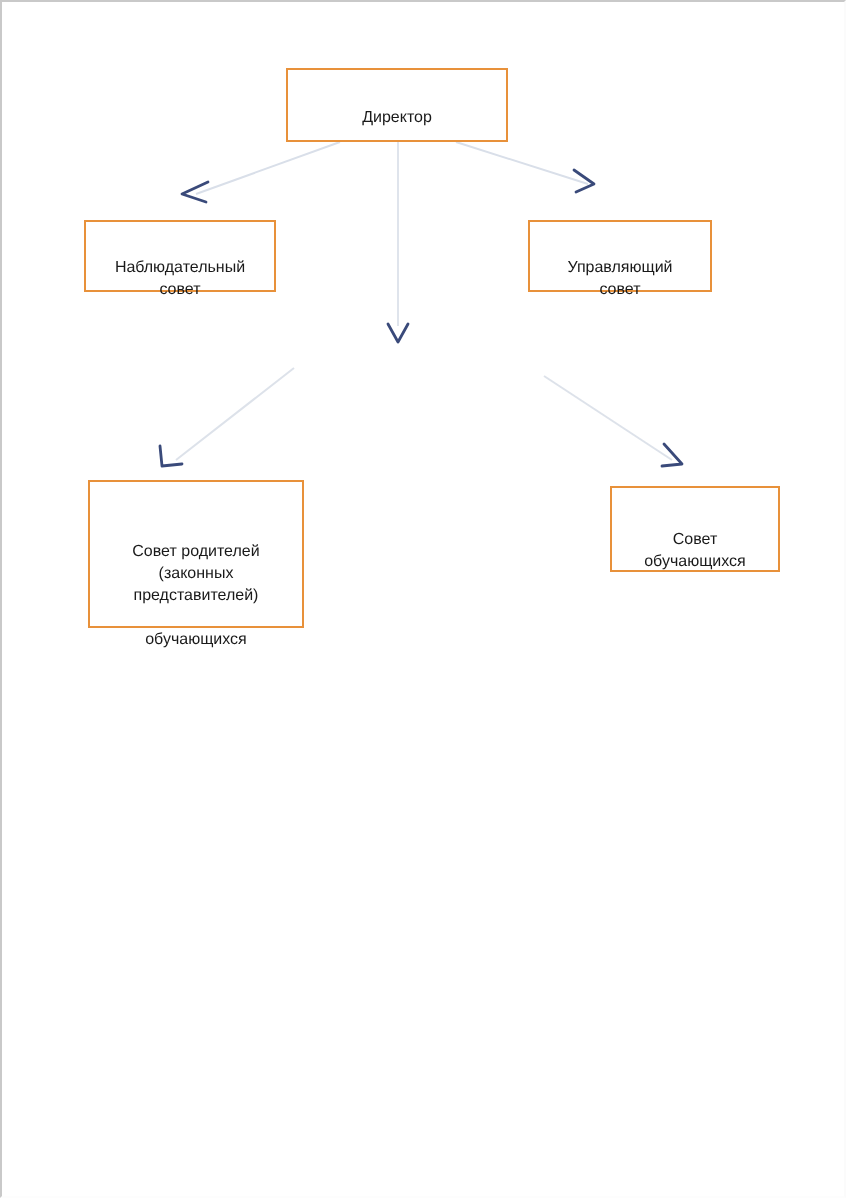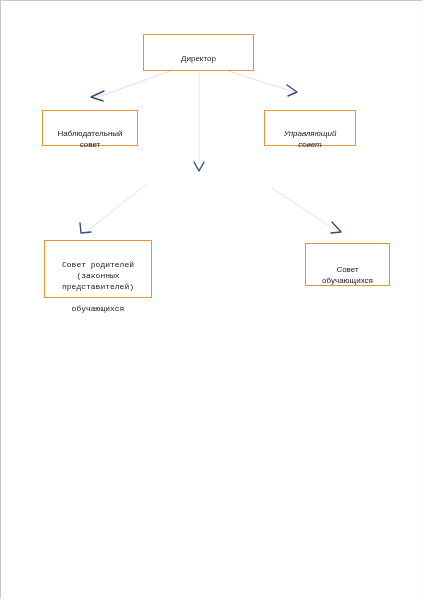--- a/index.html
+++ b/index.html
@@ -46,23 +46,23 @@
     text-align: center;
     padding-top: 6px;
     white-space: pre-line;
   }
   .node .label {
     display: block;
     white-space: pre-line;
   }
   .node-director      { left: 143px; top: 34px;  width: 111px; height: 37px; padding-top: 7px; text-align: center; }
   .node-supervisory   { left: 42px;  top: 110px; width: 96px;  height: 36px; padding-top: 6px; }
-  .node-governing     { left: 264px; top: 110px; width: 92px;  height: 36px; padding-top: 6px; font-style: italic; }
+  .node-governing     { left: 264px; top: 110px; width: 92px;  height: 36px; padding-top: 6px; }
   .node-pedagogical   { left: 147px; top: 174px; width: 124px; height: 49px; padding-top: 7px; }
-  .node-parents       { left: 44px;  top: 240px; width: 108px; height: 58px; padding-top: 7px; font-family: Liberation Mono, monospace; }
+  .node-parents       { left: 44px;  top: 240px; width: 108px; height: 74px; padding-top: 18px; }
   .node-students      { left: 305px; top: 243px; width: 85px;  height: 43px; padding-top: 9px; }
 </style>
 </head>
 <body>
 
 <div id="page">
 
   <div id="page-border"></div>
 
   <svg id="connectors" viewBox="0 0 424 600" width="424" height="600" xmlns="http://www.w3.org/2000/svg">

